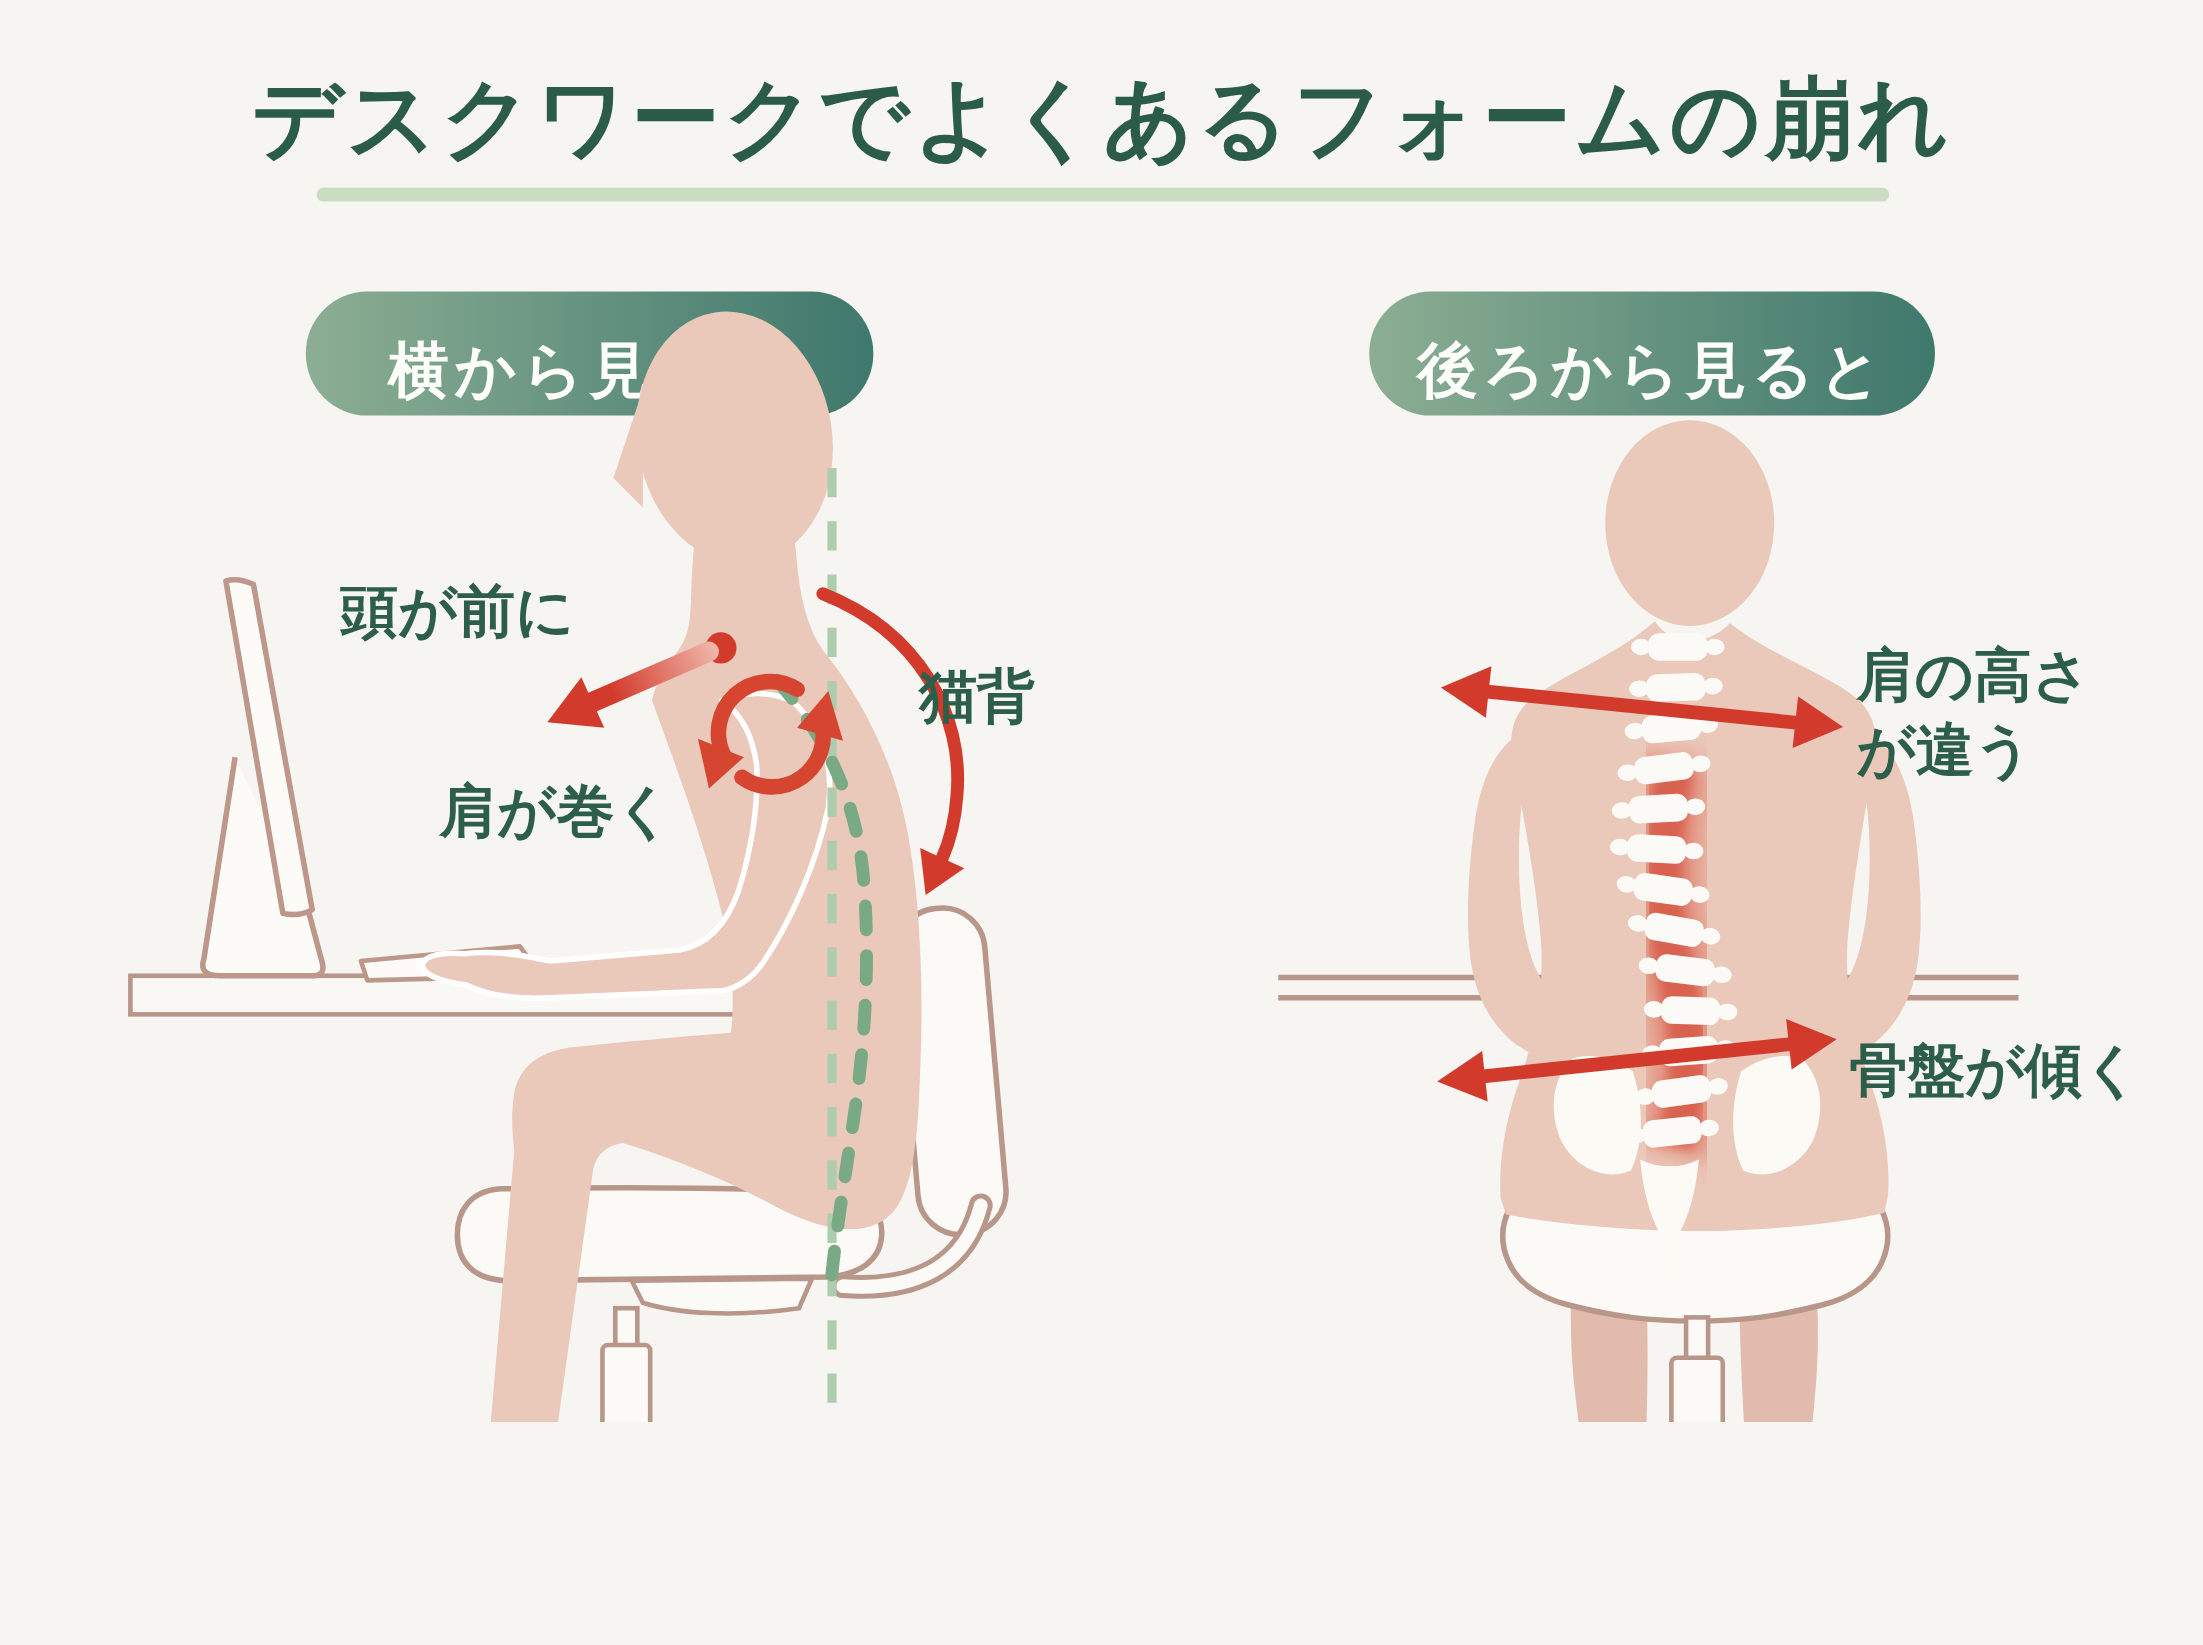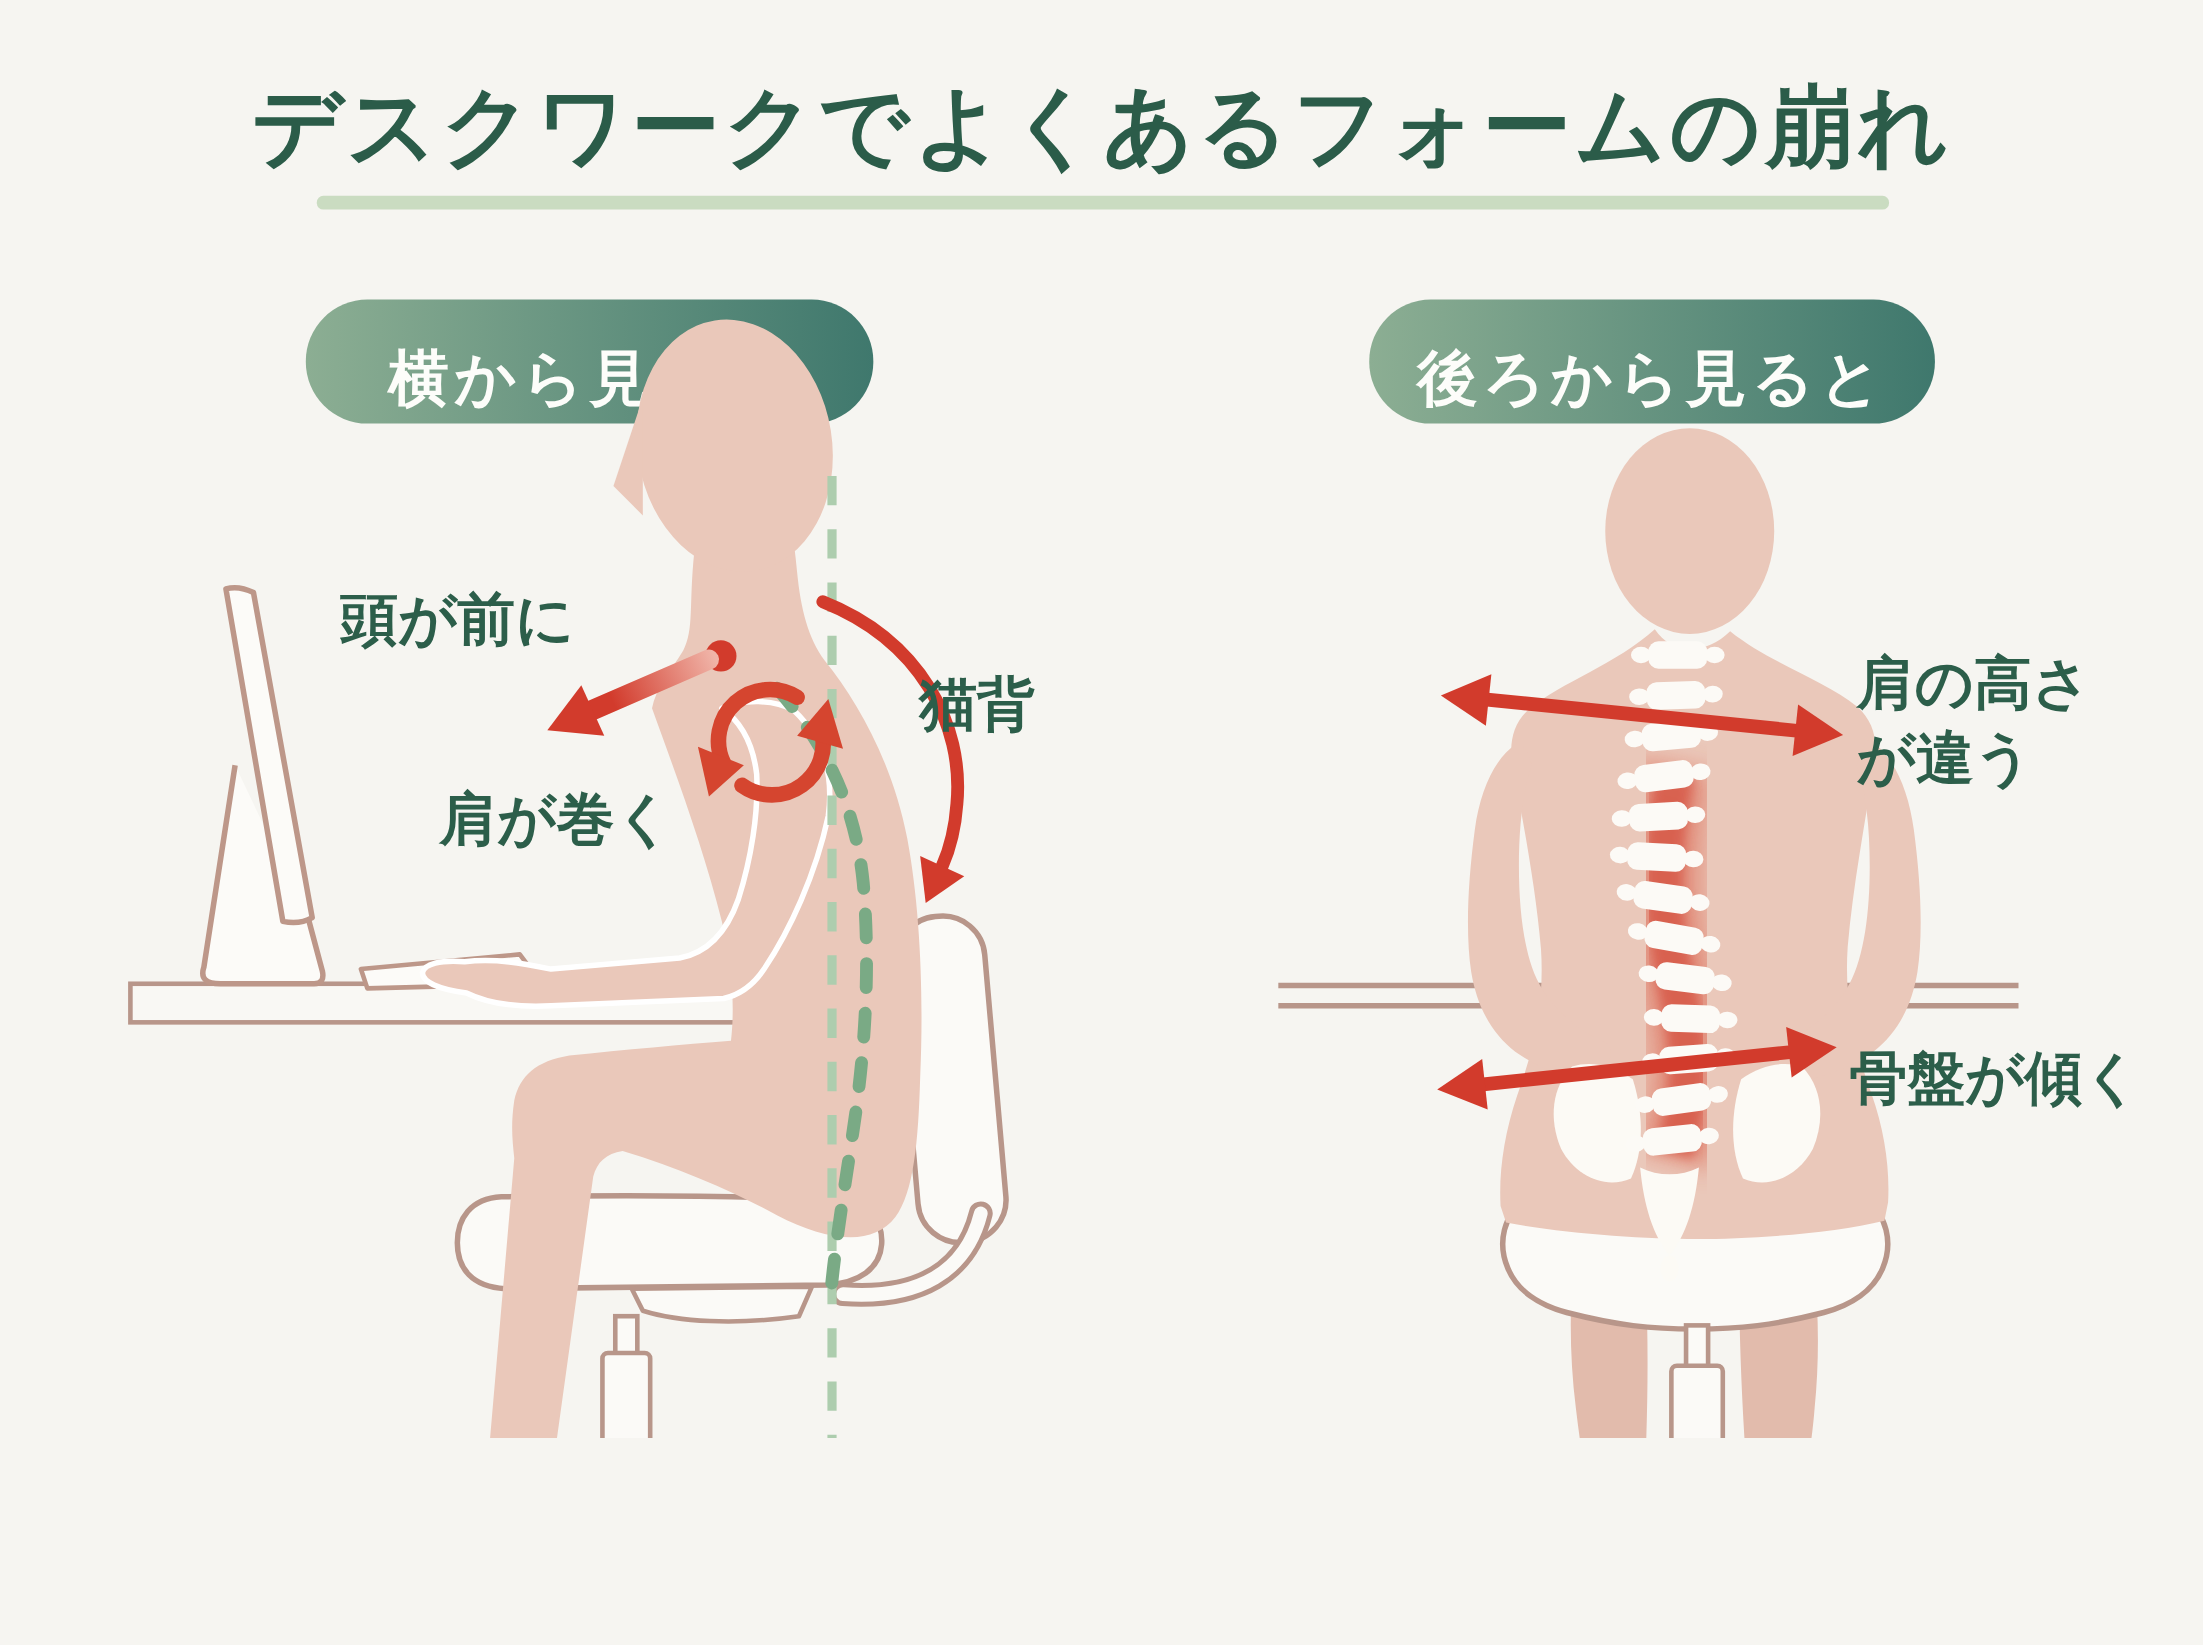--- a/index.html
+++ b/index.html
@@ -1,16 +1,16 @@
 <!DOCTYPE html>
 <html style="font-size:14.7px"><head>
 <meta charset="utf-8">
 <style>
   html,body{margin:0;padding:0;background:#f6f5f1;}
-  .stage{width:2204px;height:1414px;position:relative;margin:12px auto;
+  .stage{width:2204px;height:1414px;position:relative;margin:4px auto;
          font-family:"Liberation Sans",sans-serif;}
   svg{display:block;}
   text{font-family:"Liberation Sans",sans-serif;}
   .title-text{font-size:97px;font-weight:800;letter-spacing:4px;}
   .badge-text{font-size:66px;font-weight:800;letter-spacing:6px;fill:#fdfdfa;}
   .lbl{font-size:63px;font-weight:800;fill:#2c5e4a;}
 </style>
 </head>
 <body>
 

